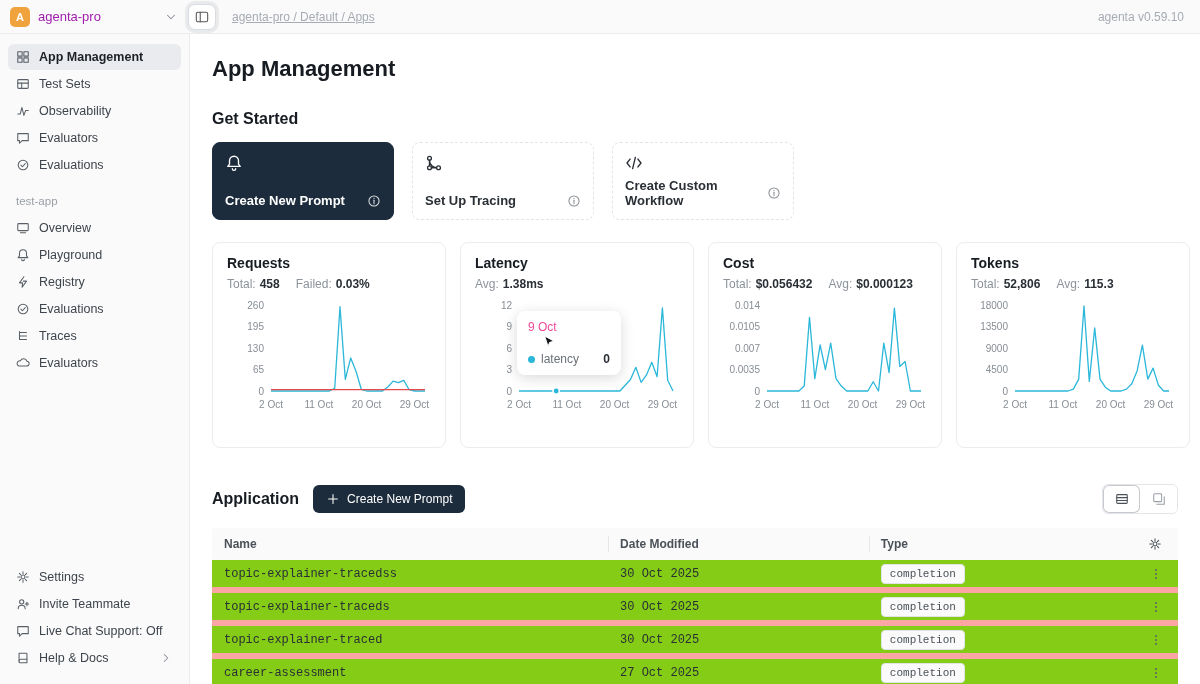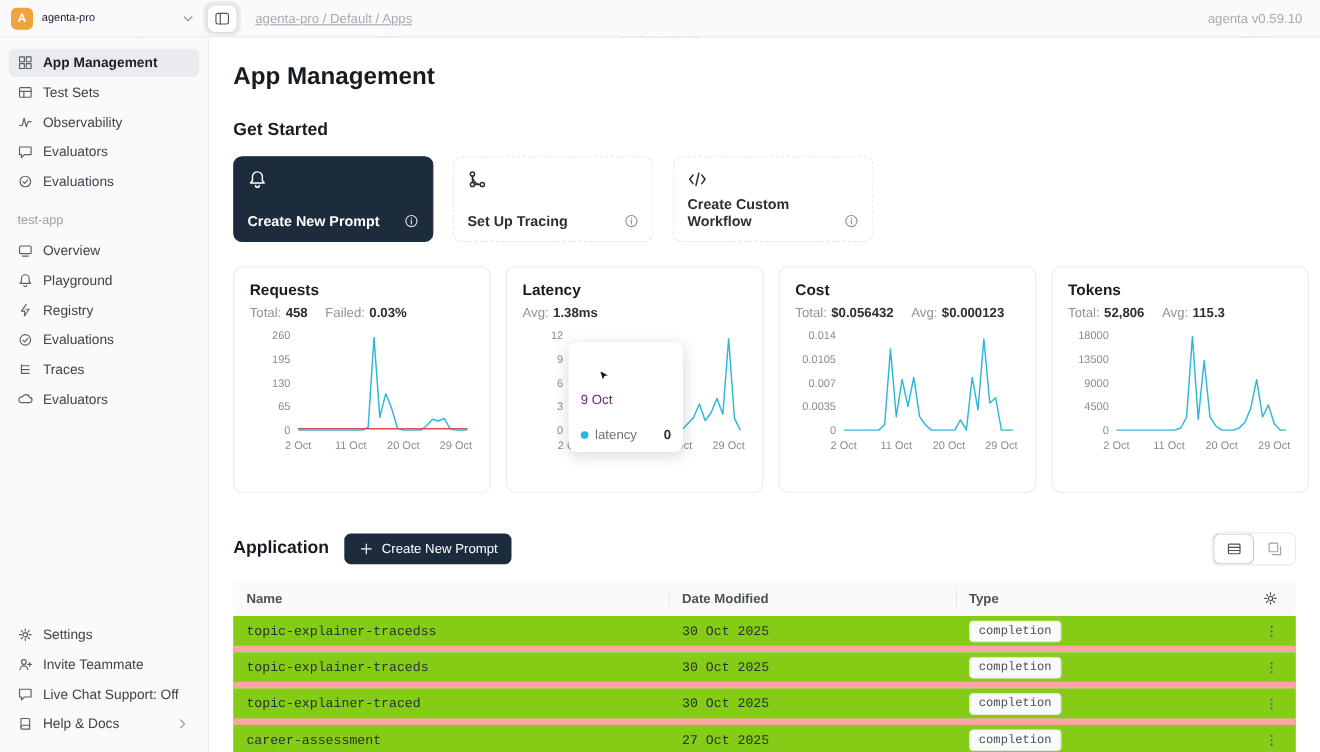--- a/index.html
+++ b/index.html
@@ -6,21 +6,21 @@
     font-family:"Liberation Sans",sans-serif;color:#24292f;-webkit-font-smoothing:antialiased;}
   *{box-sizing:border-box;}
   button{font-family:inherit;}
 
   
   .topbar{position:fixed;top:0;left:0;right:0;height:34px;background:#fafafa;border-bottom:1px solid #ececec;
     display:flex;align-items:center;padding:0 16px 0 10px;gap:10px;z-index:20;}
   .ws{width:168px;display:flex;align-items:center;gap:8px;cursor:pointer;}
   .avatar{width:20px;height:20px;border-radius:5px;background:#f0a23c;color:#fff;font-size:11px;font-weight:bold;
     display:flex;align-items:center;justify-content:center;}
-  .ws-name{font-size:10px;color:#0f172a;}
+  .ws-name{font-size:13px;color:#a21caf;}
   .ws .chev{margin-left:auto;color:#8b9097;}
   .panel-btn{width:28px;height:26px;border:1px solid #d8dbe0;border-radius:7px;background:#fff;
     box-shadow:0 0 0 3px #e9eaec;display:flex;align-items:center;justify-content:center;color:#555;cursor:pointer;}
   .crumb{font-size:12px;color:#a6abb3;margin-left:6px;cursor:pointer;text-decoration:underline;}
   .version{margin-left:auto;font-size:12px;color:#a6abb3;}
 
   
   .sidebar{position:fixed;top:34px;left:0;bottom:0;width:190px;background:#fafafa;border-right:1px solid #ececec;
     display:flex;flex-direction:column;padding:10px 8px 12px;z-index:10;}
   .side-item{display:flex;align-items:center;gap:9px;height:26px;padding:0 8px;border-radius:6px;
@@ -35,40 +35,40 @@
   .main{position:fixed;top:34px;left:190px;right:0;bottom:0;background:#fff;overflow:hidden;padding:14px 22px;}
   .page-title{font-size:22px;font-weight:bold;color:#171c22;margin:8px 0 28px;}
   .section-title{font-size:16px;font-weight:bold;color:#171c22;margin:0 0 14px;}
 
   
   .start-row{display:flex;gap:18px;}
   .start-card{width:182px;height:78px;border:1px dashed #e3e5e8;border-radius:8px;background:#fff;
     padding:11px 12px;display:flex;flex-direction:column;justify-content:space-between;cursor:pointer;}
   .start-card .card-icon{color:#2a2f36;}
   .start-card .card-icon svg{width:18px;height:18px;}
-  .bottom-line{display:flex;align-items:flex-end;gap:8px;font-size:13px;font-weight:bold;color:#2a2f36;}
+  .bottom-line{display:flex;align-items:center;gap:8px;font-size:13px;font-weight:bold;color:#2a2f36;}
   .bottom-line .info-ic{margin-left:auto;color:#8b9097;}
   .start-card.dark{background:#1c2c3c;border:1px solid #1c2c3c;}
   .start-card.dark .card-icon,.start-card.dark .bottom-line{color:#fff;}
   .start-card.dark .info-ic{color:rgba(255,255,255,.85);}
 
   
   .metrics-row{display:flex;gap:14px;margin-top:22px;}
   .metric{flex:1;border:1px solid #ececec;border-radius:8px;background:#fff;height:206px;
     padding:12px 14px;position:relative;}
   .metric h3{margin:0 0 6px;font-size:14px;font-weight:bold;color:#171c22;}
   .m-stats{display:flex;gap:16px;font-size:12px;margin-bottom:6px;}
   .m-stats .k{color:#8d939b;margin-right:4px;}
   .m-stats .v{color:#2a2f36;font-weight:bold;}
   .chart-box{margin-top:2px;}
   .tick{font-size:10px;fill:#878d94;font-family:"Liberation Sans",sans-serif;}
 
   .tooltip{position:absolute;left:56px;top:68px;width:104px;background:#fff;border-radius:8px;
     box-shadow:0 3px 14px rgba(0,0,0,.15);padding:9px 11px;z-index:5;}
-  .tt-date{font-size:12px;color:#701a75;margin-bottom:18px;margin-top:36px;}
+  .tt-date{font-size:12px;color:#ec4899;margin-bottom:18px;}
   .tt-row{display:flex;align-items:center;gap:6px;font-size:12px;}
   .tt-dot{width:7px;height:7px;border-radius:50%;background:#2bb7da;flex:none;}
   .tt-name{color:#6b7177;}
   .tt-val{margin-left:auto;color:#2a2f36;font-weight:bold;}
   .cursor-ic{position:absolute;left:82px;top:92px;z-index:6;}
   .cursor-ic svg{width:15px;height:15px;}
 
   
   .app-header{display:flex;align-items:center;gap:14px;margin-top:36px;}
   .app-title{font-size:16px;font-weight:bold;color:#171c22;}

